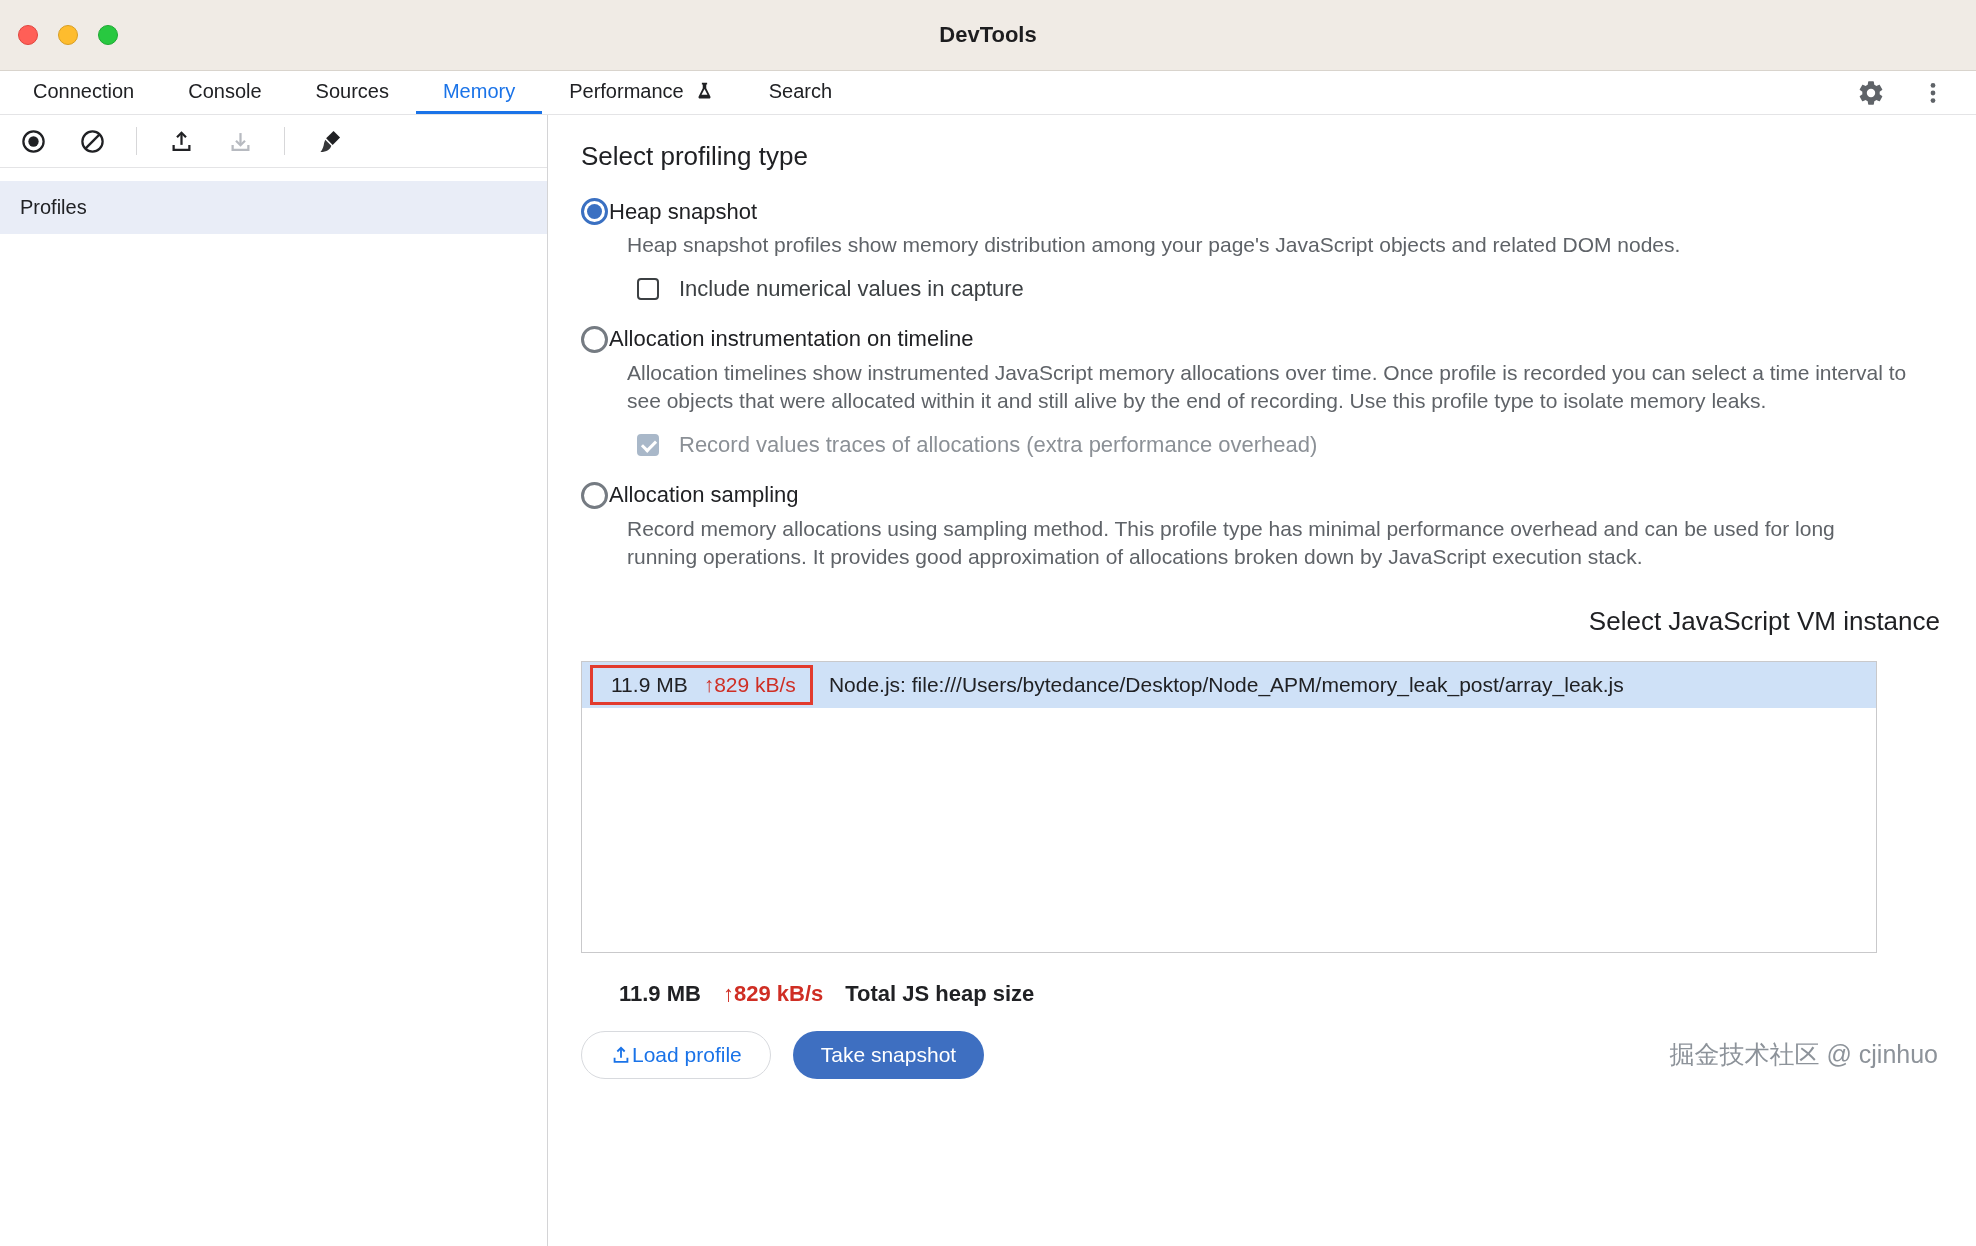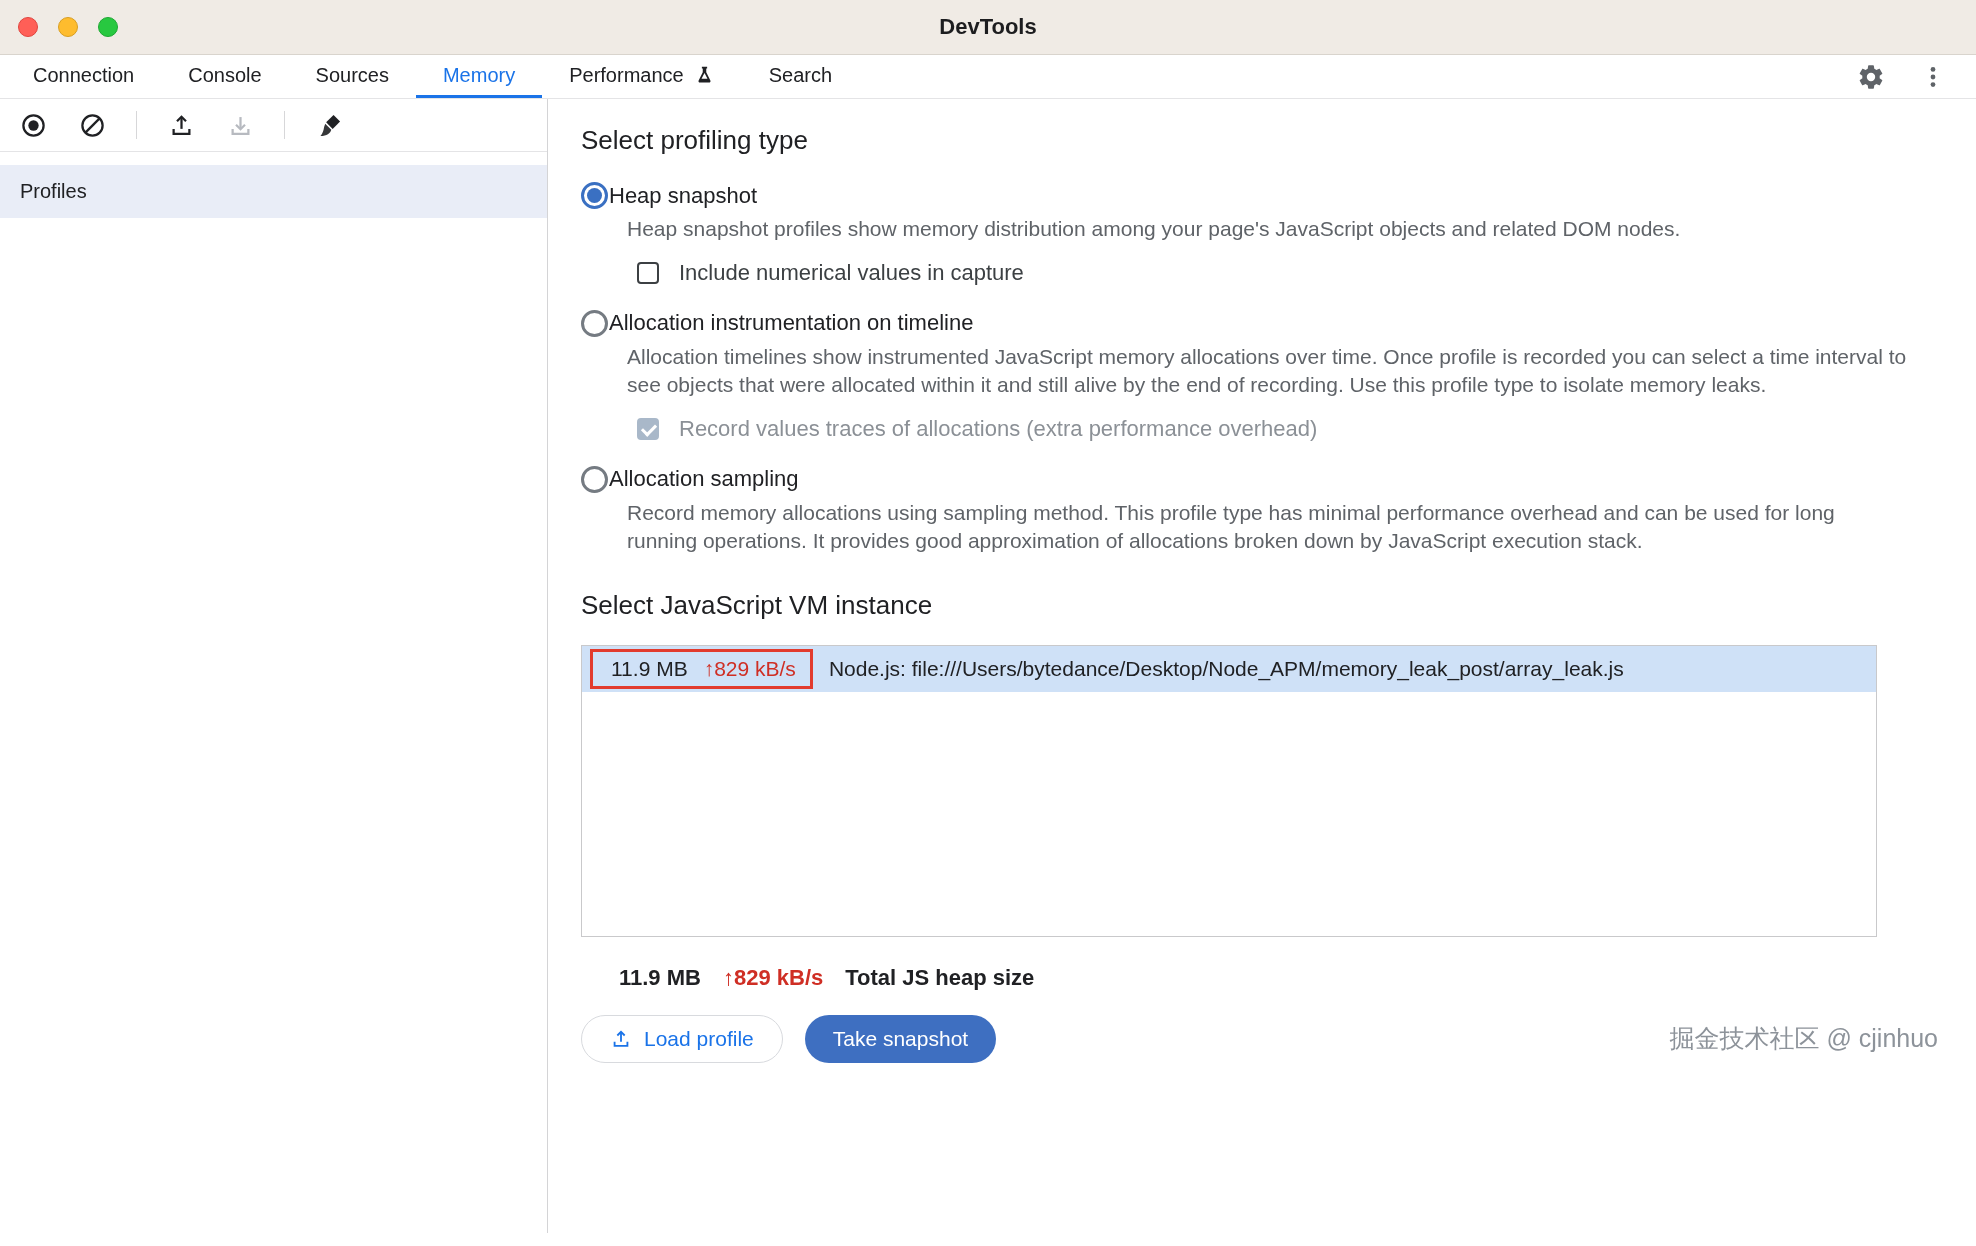--- a/index.html
+++ b/index.html
@@ -1,20 +1,20 @@
 <!DOCTYPE html>
 <html><head>
 <meta charset="utf-8">
 <style>
   * { margin:0; padding:0; box-sizing:border-box; }
   html,body { width:1976px; height:1246px; overflow:hidden;
     font-family:"Liberation Sans","DejaVu Sans",sans-serif; color:#202124; background:#fff; }
 
   
-  .titlebar { height:55px; background:#f0ebe5; border-bottom:1px solid #d9d4cd;
+  .titlebar { height:71px; background:#f0ebe5; border-bottom:1px solid #d9d4cd;
     display:flex; align-items:center; position:relative; }
   .traffic { display:flex; gap:20px; margin-left:18px; }
   .light { width:20px; height:20px; border-radius:50%; }
   .light.red    { background:#ff5f57; border:1px solid #e0443e; }
   .light.yellow { background:#febc2e; border:1px solid #d89e22; }
   .light.green  { background:#28c840; border:1px solid #1ea833; }
   .win-title { position:absolute; left:0; right:0; text-align:center;
     font-size:22px; font-weight:700; color:#1d1d1f; pointer-events:none; }
 
   
@@ -50,37 +50,37 @@
     color:#5f6368; }
   .chk-row { display:flex; align-items:center; gap:20px; margin:14px 0 24px 56px; }
   .checkbox { width:22px; height:22px; border:2.5px solid #3c4043; border-radius:4px;
     background:#fff; flex:0 0 auto; position:relative; }
   .checkbox.checked.disabled { background:#a9b8c9; border-color:#a9b8c9; }
   .checkbox.checked::after { content:""; position:absolute; left:3px; top:4px; width:11px; height:6px;
     border-left:3px solid #fff; border-bottom:3px solid #fff; transform:rotate(-45deg); }
   .chk-label { font-size:22px; color:#3c4043; }
   .chk-label.disabled { color:#8b9096; }
 
-  h2.section { font-size:26px; font-weight:500; color:#202124; margin:34px 0 24px 0; }
+  h2.section { font-size:26px; font-weight:500; color:#202124; margin:34px 0 24px 0;text-align:right; }
 
   .vm-box { border:1px solid #c9c9cb; height:292px; width:1296px; }
   .vm-row { height:46px; background:#cfe1f7; display:flex; align-items:center; padding-left:8px; }
   .vm-metric { display:flex; align-items:center; gap:16px; border:3px solid #e23b2e;
     padding:2px 14px 2px 18px; height:40px; }
   .vm-size { font-size:21px; color:#202124; }
   .vm-rate { font-size:21px; color:#cf2e24; font-weight:500; }
   .vm-rate .arrow { font-weight:700; }
   .vm-label { margin-left:16px; font-size:21px; color:#202124; white-space:nowrap; }
 
   .total-row { display:flex; align-items:center; gap:22px; margin:28px 0 0 38px;
     font-size:22px; font-weight:700; }
   .total-rate { color:#cf2e24; }
 
   .footer-row { display:flex; align-items:center; margin-top:24px; }
-  .btn { display:inline-flex; align-items:center; gap:12px; height:48px; padding:12px 28px;
+  .btn { display:inline-flex; align-items:center; height:48px; padding:12px 28px;
     border-radius:24px; font-size:21px; cursor:default; }
   .btn.outline { border:1.5px solid #d8dade; color:#1a73e8; background:#fff; }
   .btn.primary { background:#3e6fc1; color:#fff; border:none; margin-left:22px; font-weight:500; }
   .watermark { margin-left:auto; margin-right:2px; font-size:25px; color:#8d939a; }
 
   svg { display:block; }
 </style>
 </head>
 <body>
 

